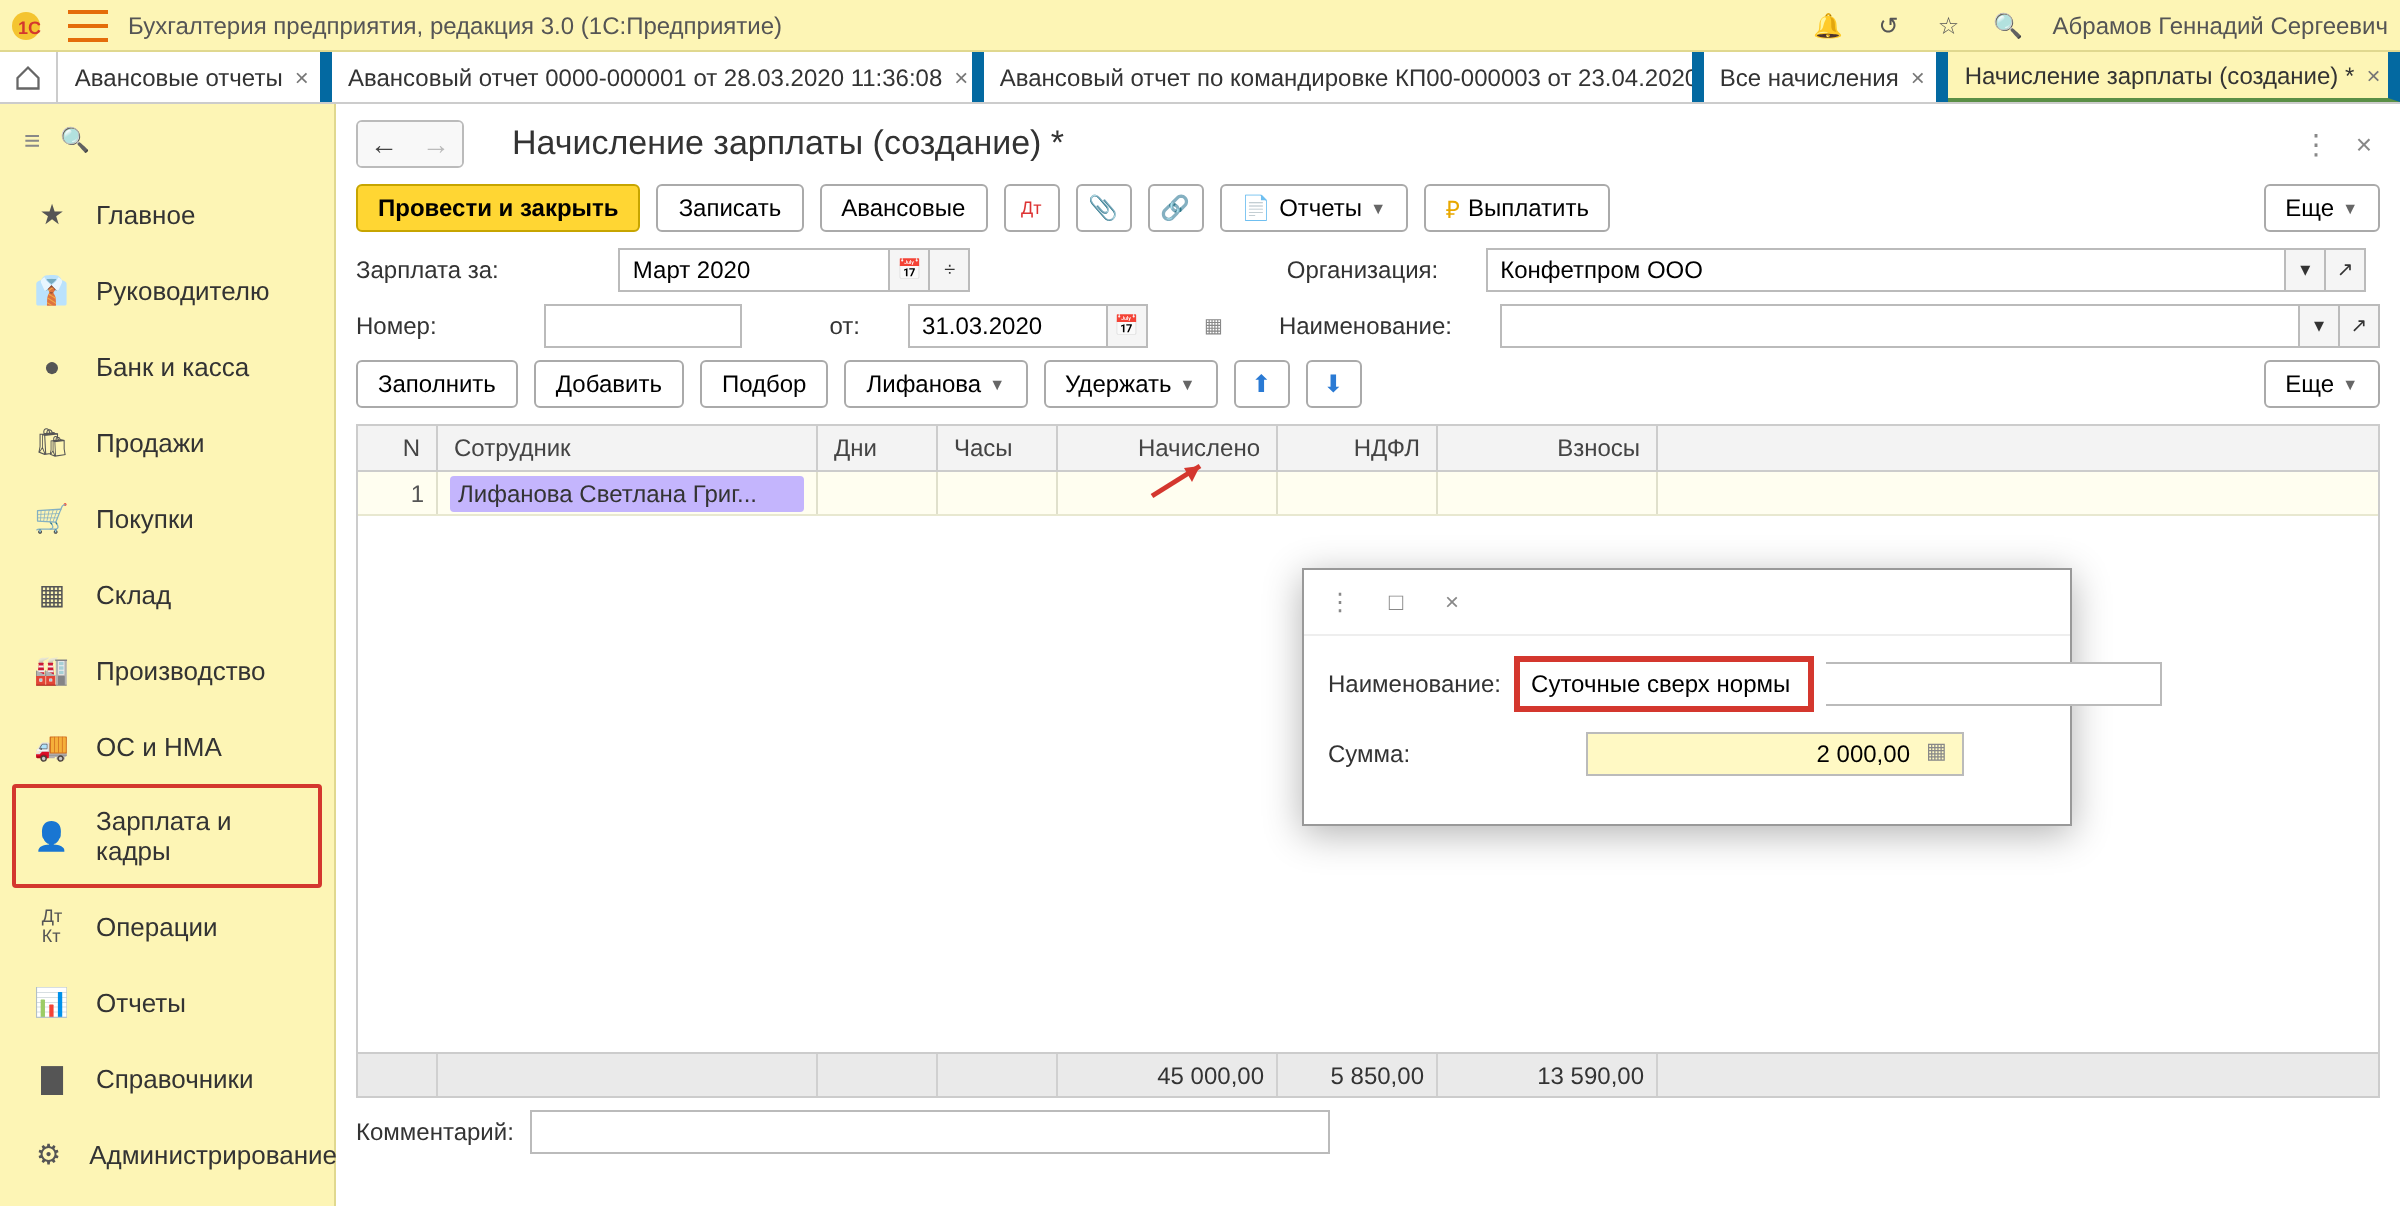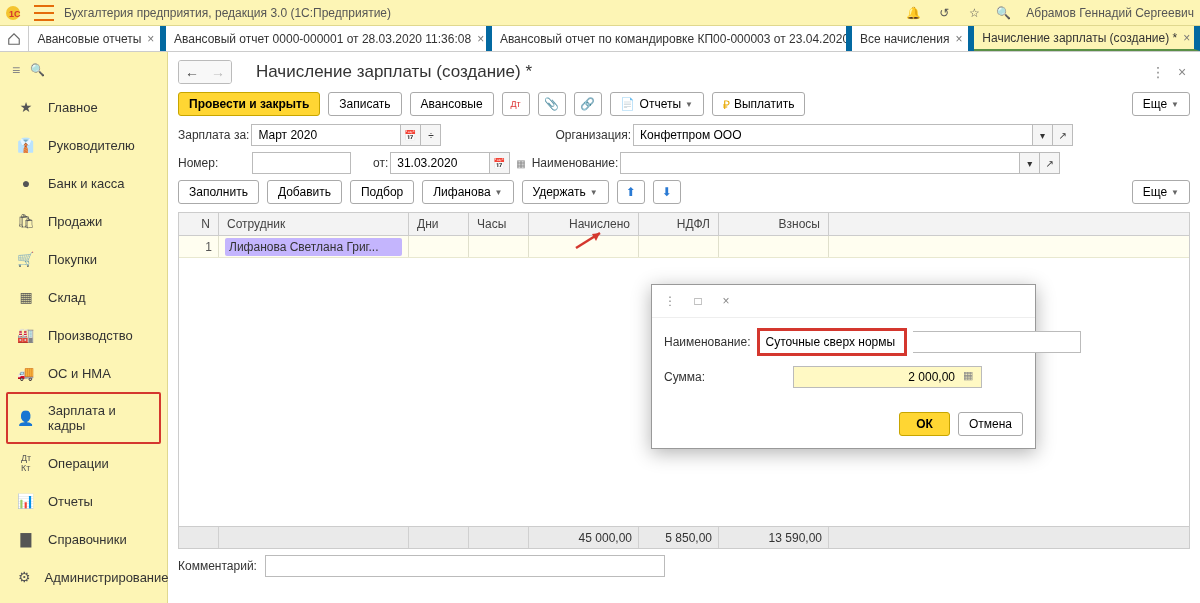--- a/index.html
+++ b/index.html
@@ -44,21 +44,21 @@
 
 
 .toolbar-row { display:flex; align-items:center; gap: 8px; margin-bottom: 8px; }
 .btn { border:1px solid #aaa; background:#fff; padding: 3px 10px; font-size:12px; border-radius:3px; cursor:pointer; display:inline-flex; align-items:center; gap:4px; height:24px;}
 .btn.primary { background:#ffd633; border-color:#c7a500; font-weight:bold; }
 .btn.icon-only { padding: 3px 6px; width:28px; justify-content:center;}
 .btn .caret { font-size:8px; color:#666; }
 .spacer-flex { flex:1; }
 
 
-.form-row { display:flex; align-items:center; gap: 2px; margin-bottom: 6px; font-size:12px; }
+.form-row { display:flex; align-items:center; gap: 24px; margin-bottom: 6px; font-size:12px; }
 .lbl { color:#333; min-width: auto;}
 .field { border:1px solid #bbb; height:22px; padding: 2px 6px; font-size:12px; background:#fff; }
 .field-group { display:flex; }
 .field-group .field { border-radius:0; }
 .field-group .btn-append { border:1px solid #bbb; border-left:none; width:20px; height:22px; display:flex; align-items:center; justify-content:center; background:#f5f5f5; cursor:pointer; font-size:10px;}
 
 
 .table-wrap { border:1px solid #ccc; margin-top:2px; }
 .thead { display:flex; background:#f3f3f3; border-bottom:1px solid #ccc; }
 .th { padding:4px 8px; border-right:1px solid #ccc; font-size:12px; color:#444; }
@@ -247,21 +247,21 @@
       <div class="spacer-flex"></div>
       <button class="btn">
           <span>Еще</span> 
           <span class="caret">▼</span>
         </button>
     </div>
 
     <div class="form-row">
       <span class="lbl">Зарплата за:</span>
       <div class="field-group">
-        <input class="field" style="width: 150px;" value="Март 2020">
+        <input class="field" style="width: 136px; margin-left: 36px;" value="Март 2020">
         <div class="btn-append">📅</div>
         <div class="btn-append">÷</div>
       </div>
       <div style="width:110px;"></div>
       <span class="lbl">Организация:</span>
       <div class="field-group">
         <input class="field" style="width: 400px;" value="Конфетпром ООО">
         <div class="btn-append">▾</div>
         <div class="btn-append">↗</div>
       </div>
@@ -366,20 +366,16 @@
           <input class="modal-input" style="flex: 1 1 0%; border-left: none;">
         </div>
         <div class="modal-row">
           <div class="modal-lbl">Сумма:</div>
           <div class="modal-input-wrap">
             <input class="modal-input yellow" value="2 000,00" style="">
             <span class="calc-icon">▦</span>
           </div>
         </div>
       </div>
-      <div class="modal-footer">
-        <button class="btn ok">ОК</button>
-        <button class="btn">Отмена</button>
-      </div>
     </div>
 
   </div>
 </div>
 
 </body></html>

